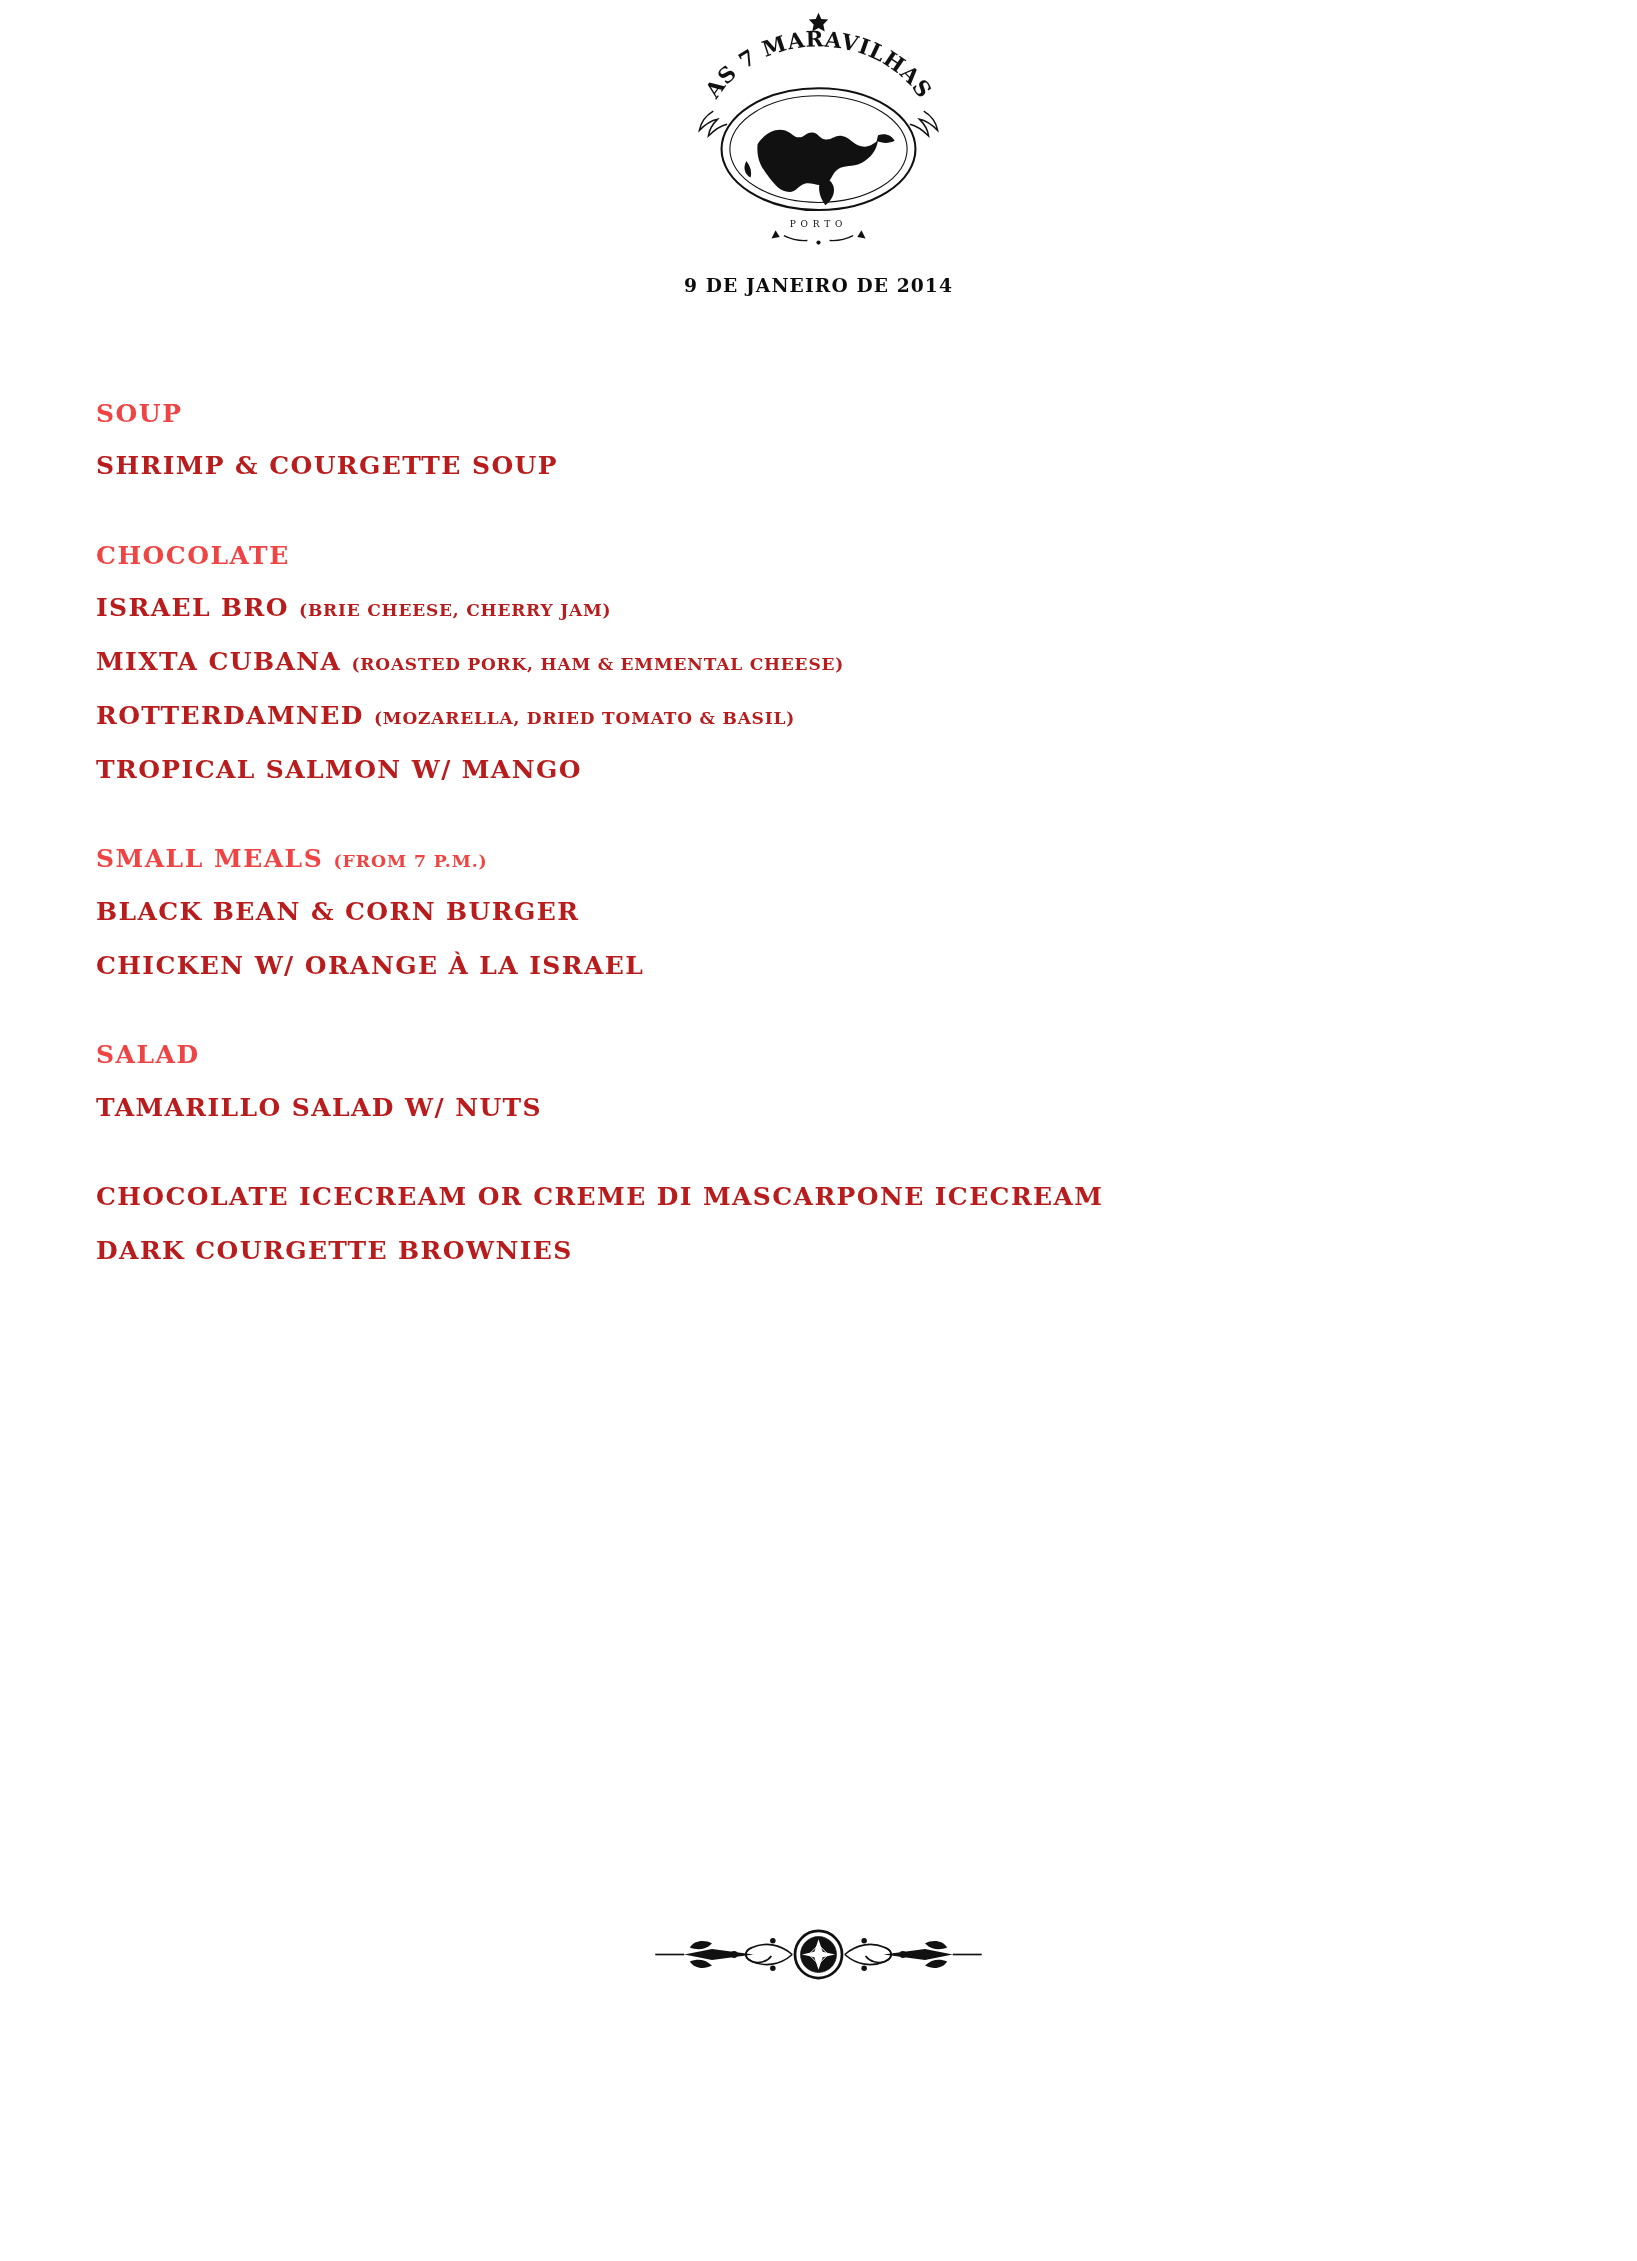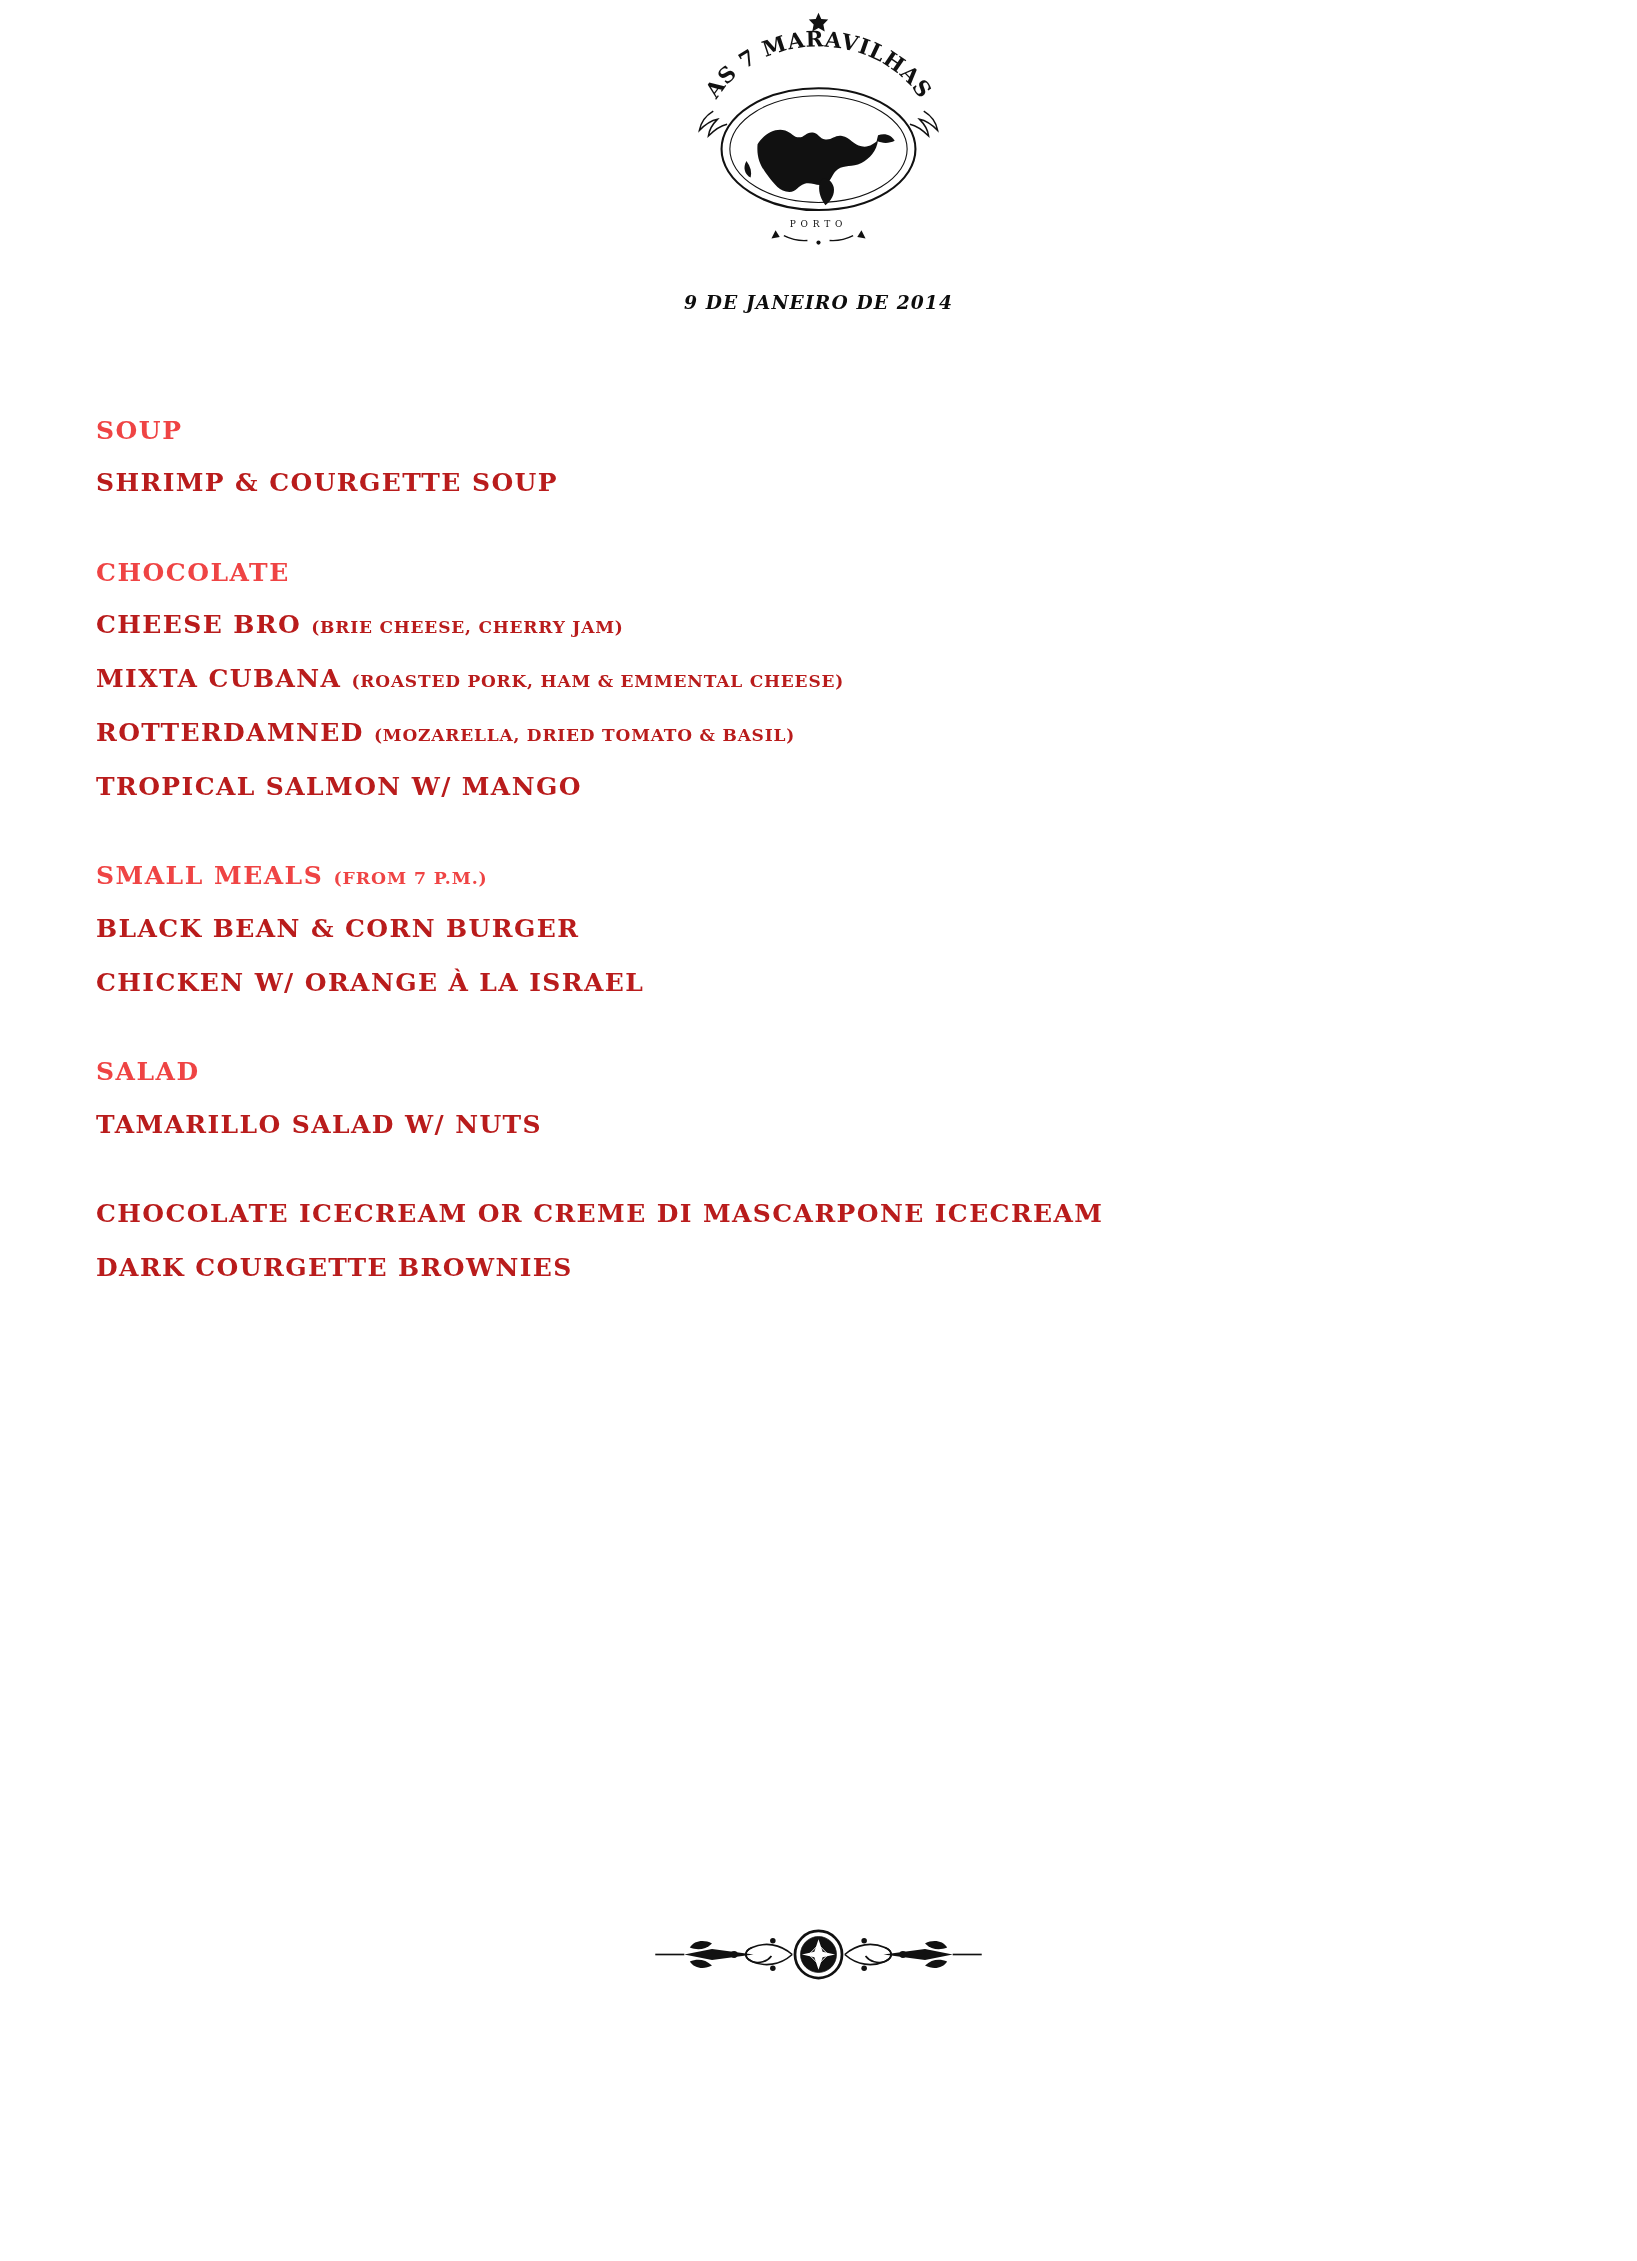--- a/index.html
+++ b/index.html
@@ -37,23 +37,22 @@
   }
   .logo svg { display: block; }
 
   
   .date-line {
     text-align: center;
     font-family: "DejaVu Serif", serif;
     font-weight: bold;
     letter-spacing: 1.1px;
     font-size: 18.7px;
-    margin-top: 24px;
+    margin-top: 7px;
     color: #0d0d0d;
-    font-style: italic;
   }
 
   
   .menu {
     margin-top: 104px;
     padding-left: 96px;
     padding-right: 83px;
   }
   .section {
     margin-bottom: 61px;
@@ -156,21 +155,21 @@
       <p class="item">
         <span>SHRIMP &amp; COURGETTE SOUP</span>
       </p>
     </div>
 
     <div class="section">
       <h2 class="section-title">
         <span>CHOCOLATE</span>
       </h2>
       <p class="item">
-        <span>CHEESE BRO</span>
+        <span>ISRAEL BRO</span>
         <span class="desc">(BRIE CHEESE, CHERRY JAM)</span>
       </p>
       <p class="item">
         <span>MIXTA CUBANA</span>
         <span class="desc">(ROASTED PORK, HAM &amp; EMMENTAL CHEESE)</span>
       </p>
       <p class="item">
         <span>ROTTERDAMNED</span>
         <span class="desc">(MOZARELLA, DRIED TOMATO &amp; BASIL)</span>
       </p>

